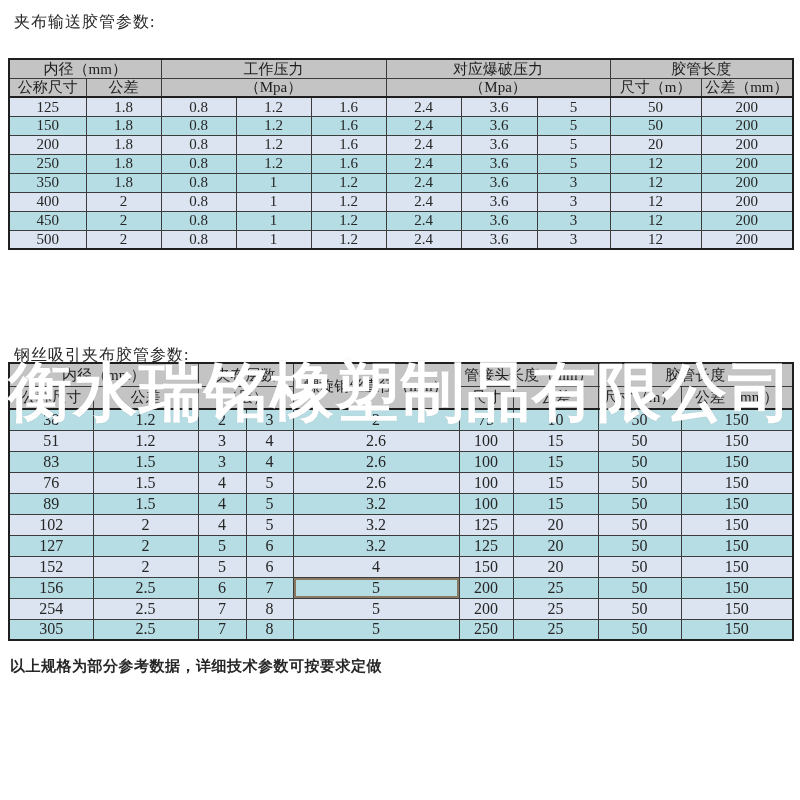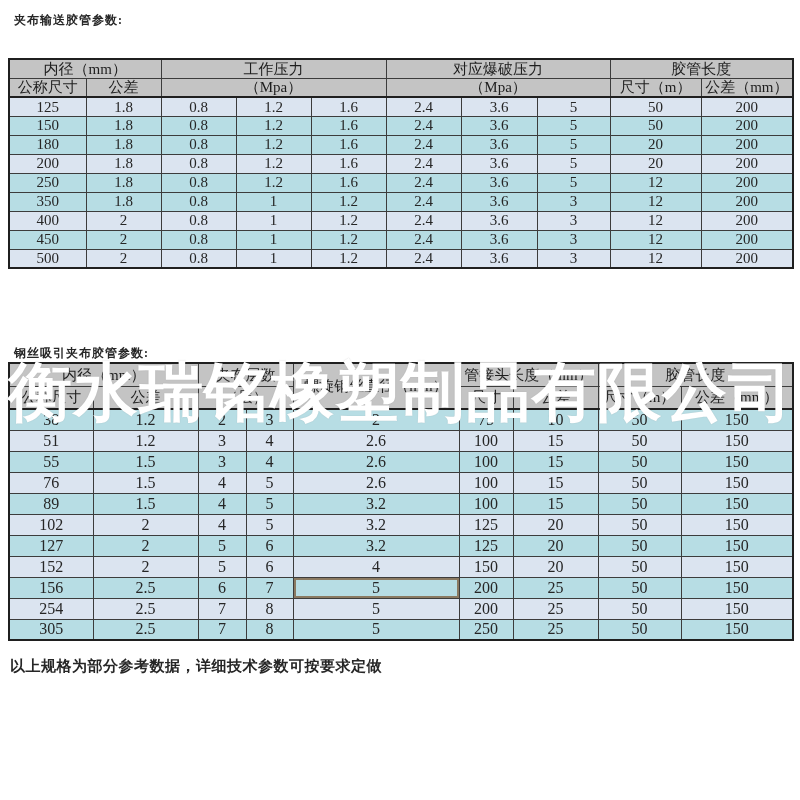--- a/index.html
+++ b/index.html
@@ -8,22 +8,22 @@
     width: 800px; height: 800px;
     background: #ffffff;
     position: relative;
     font-family: "Liberation Serif", "DejaVu Serif", serif;
     color: #262626;
     overflow: hidden;
   }
   .doc-title {
     position: absolute;
     left: 14px;
-    font-weight: bold;
-    font-size: 12px;
+    font-weight: normal;
+    font-size: 16px;
     letter-spacing: 1px;
     white-space: nowrap;
   }
   #title1 { top: 12px; }
   #title2 { top: 345px; }
   .spec-table {
     position: absolute;
     left: 8px;
     width: 784px;
     border-collapse: collapse;
@@ -132,32 +132,20 @@
       <tr class="row-cyan">
         <td>150</td>
         <td>1.8</td>
         <td>0.8</td>
         <td>1.2</td>
         <td>1.6</td>
         <td>2.4</td>
         <td>3.6</td>
         <td>5</td>
         <td>50</td>
-        <td>200</td>
-      </tr>
-      <tr class="row-cyan">
-        <td>180</td>
-        <td>1.8</td>
-        <td>0.8</td>
-        <td>1.2</td>
-        <td>1.6</td>
-        <td>2.4</td>
-        <td>3.6</td>
-        <td>5</td>
-        <td>20</td>
         <td>200</td>
       </tr>
       <tr class="row-light">
         <td>200</td>
         <td>1.8</td>
         <td>0.8</td>
         <td>1.2</td>
         <td>1.6</td>
         <td>2.4</td>
         <td>3.6</td>
@@ -277,21 +265,21 @@
         <td>1.2</td>
         <td>3</td>
         <td>4</td>
         <td>2.6</td>
         <td>100</td>
         <td>15</td>
         <td>50</td>
         <td>150</td>
       </tr>
       <tr class="row-cyan">
-        <td>55</td>
+        <td>83</td>
         <td>1.5</td>
         <td>3</td>
         <td>4</td>
         <td>2.6</td>
         <td>100</td>
         <td>15</td>
         <td>50</td>
         <td>150</td>
       </tr>
       <tr class="row-light">

